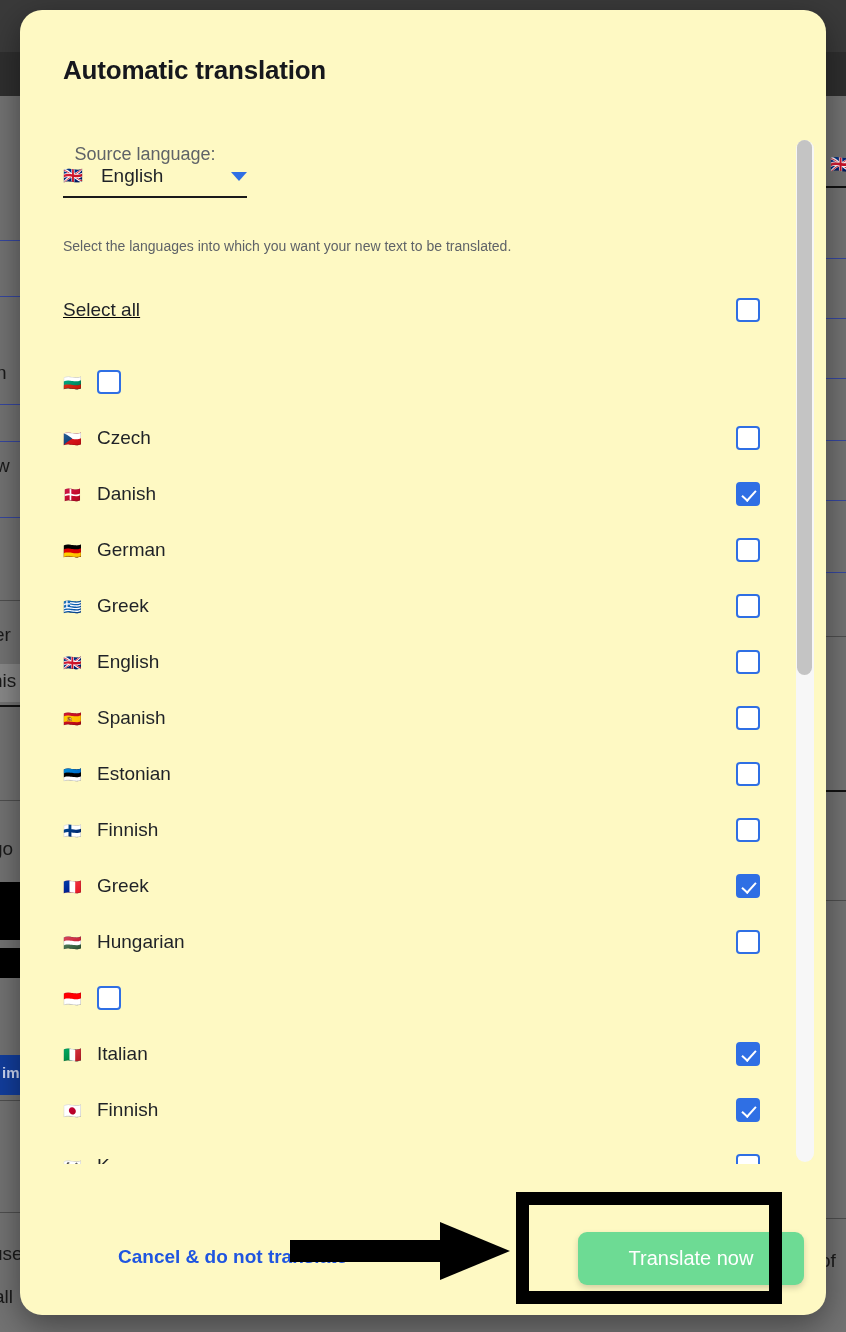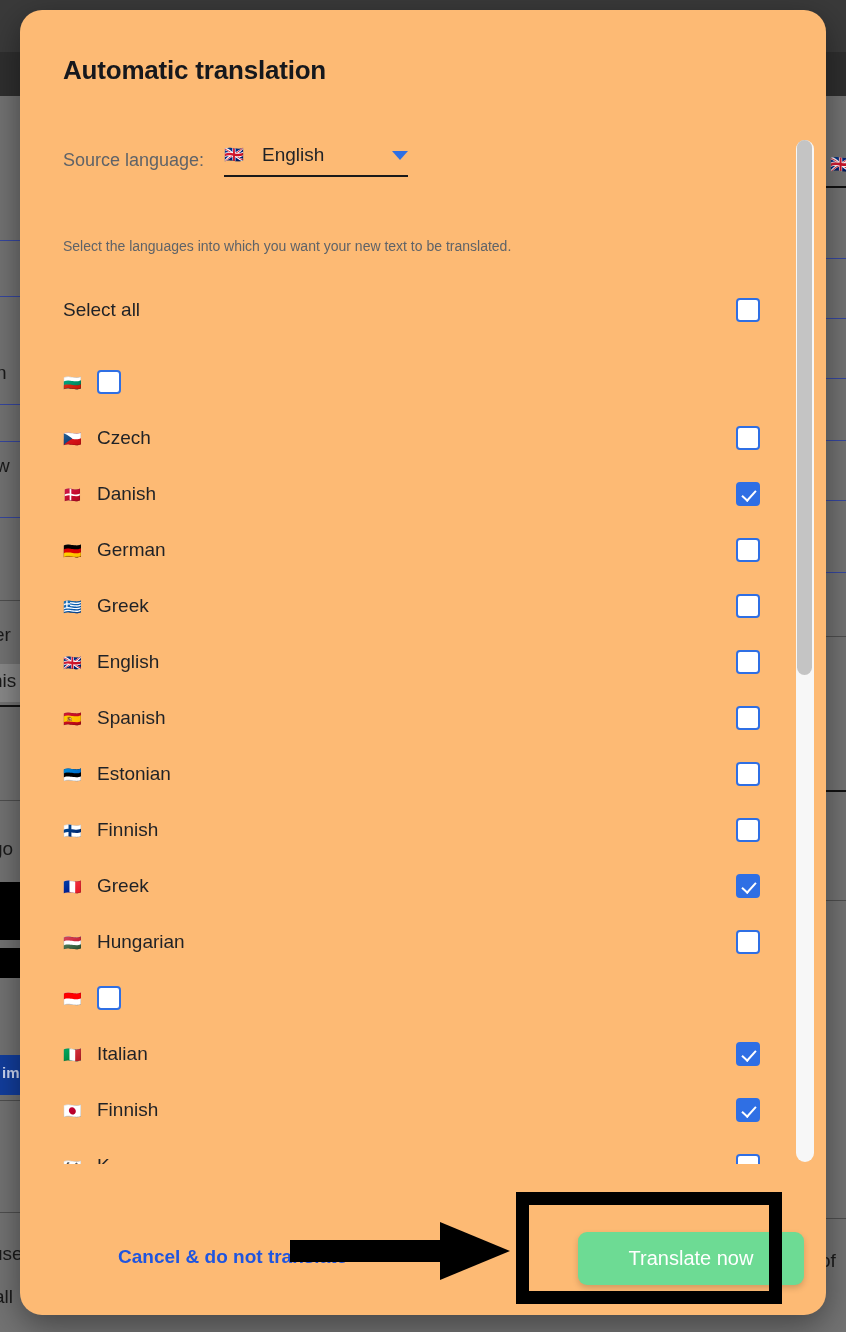--- a/index.html
+++ b/index.html
@@ -72,41 +72,42 @@
   #bg-greyfield {
     position: absolute; left: 0; top: 664px; width: 54px; height: 38px;
     background: #8a8a8a;
   }
 
   
   #modal {
     position: absolute;
     left: 20px; top: 10px;
     width: 806px; height: 1305px;
-    background: #fdba74;
+    background: #fef9c3;
     border-radius: 22px;
     box-shadow: 0 10px 34px rgba(0,0,0,.42);
     overflow: hidden;
   }
 
   #modal-title {
     position: absolute;
     left: 43px; top: 45px;
     font-size: 26px;
     font-weight: bold;
     color: #16181d;
     letter-spacing: -.2px;
   }
 
   
   #source-row {
     position: absolute;
     left: 43px; top: 134px;
     display: flex;
     align-items: center;
+    flex-direction: column;
   }
   #source-label {
     font-size: 18px;
     color: #5f6368;
     margin-right: 20px;
   }
   #source-select {
     position: relative;
     display: flex;
     align-items: center;
@@ -136,20 +137,21 @@
 
   
   #select-all-row {
     position: absolute;
     left: 43px; top: 288px;
     width: 697px;
     display: flex;
     align-items: center;
     justify-content: space-between;
     cursor: pointer;
+    text-decoration: underline;
   }
   #select-all-label { font-size: 19px; color: #1f2227; }
 
   
   #lang-scroll {
     position: absolute;
     left: 43px; top: 344px;
     width: 697px;
     height: 810px;
     overflow: hidden;

